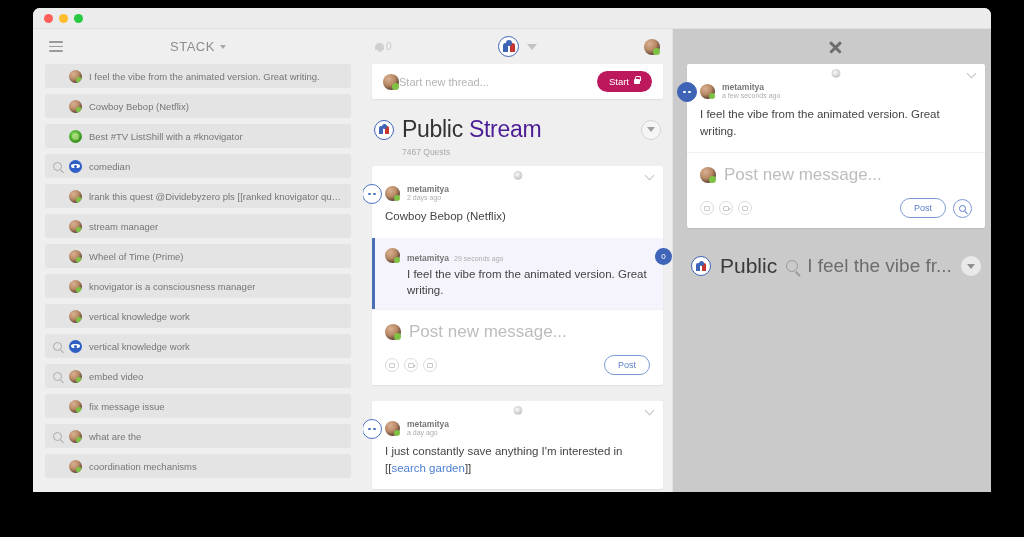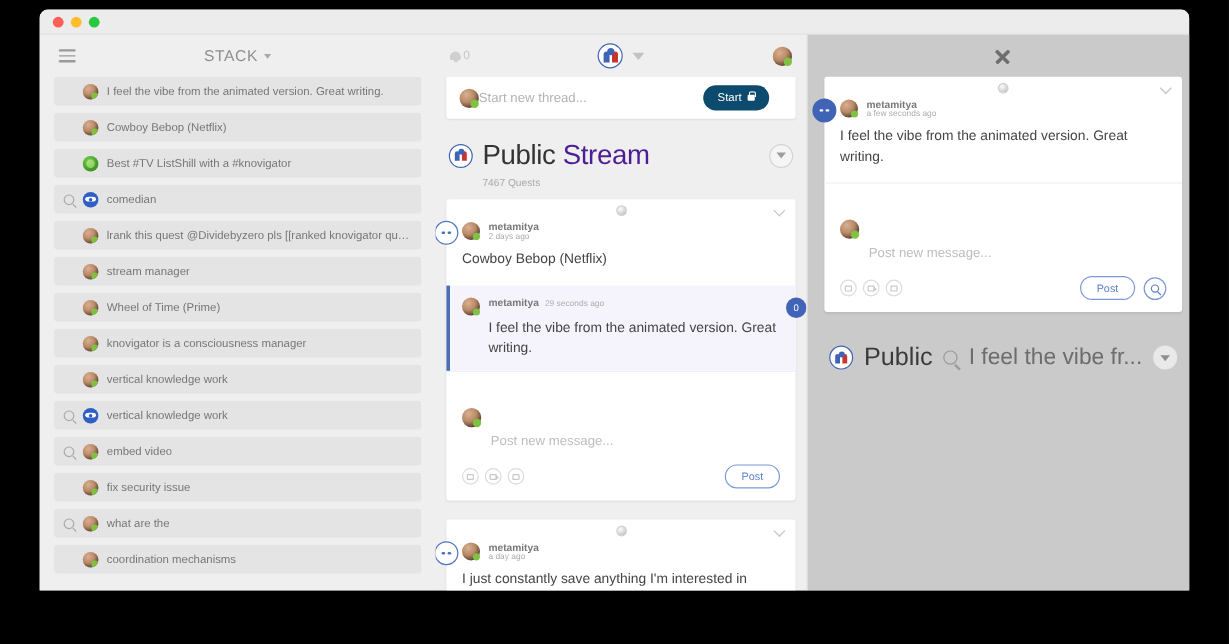--- a/index.html
+++ b/index.html
@@ -215,22 +215,22 @@
     position: relative;
   }
   .composer-av::after {
     content: ''; position: absolute; right: 0; bottom: 0;
     width: 7px; height: 7px; border-radius: 50%; background: #7fc142;
   }
   .composer-input {
     flex: 1; font-size: 11px; color: #b3b3b3; cursor: text;
   }
   #start-btn {
-    position: absolute; right: 22px; bottom: 7px;
-    background: #0c4a6e; color: #fff;
+    position: absolute; right: 11px; bottom: 7px;
+    background: #be185d; color: #fff;
     font-size: 9.5px;
     border-radius: 13px;
     padding: 5px 12px;
     display: flex; align-items: center; gap: 5px;
     cursor: pointer;
   }
   .lock {
     width: 6px; height: 5px; background: #fff;
     border-radius: 1px; position: relative;
   }
@@ -282,21 +282,21 @@
     border: .5px solid #cfcfcf;
   }
   .chev-down {
     position: absolute; right: 10px; top: 6px;
     width: 7px; height: 7px;
     border-right: 1.2px solid #c4c4c4;
     border-bottom: 1.2px solid #c4c4c4;
     transform: rotate(45deg);
     cursor: pointer;
   }
-  .msg-head { display: flex; gap: 7px; padding: 0 13px; align-items: flex-start; }
+  .msg-head { display: flex; gap: 7px; padding: 0 13px; align-items: flex-end; }
   .msg-av {
     width: 15px; height: 15px; flex: 0 0 15px; border-radius: 50%;
     margin-top: 1px;
     background: radial-gradient(circle at 35% 30%, #d8b092 0%, #b98a66 42%, #5b4233 75%, #3c2f26 100%);
     position: relative;
   }
   .msg-av::after {
     content: ''; position: absolute; right: 0; bottom: 0;
     width: 6px; height: 6px; border-radius: 50%; background: #7fc142;
   }
@@ -320,21 +320,21 @@
     width: 17px; height: 17px; border-radius: 50%;
     background: #4065b8; color: #fff;
     font-size: 8px;
     display: flex; align-items: center; justify-content: center;
     z-index: 3;
   }
 
   
   .post-composer { padding: 12px 13px 10px; border-top: 1px solid #f0f0f0; }
   .post-row { display: flex; align-items: center; gap: 8px; }
-  .post-placeholder { font-size: 11px; color: #bdbdbd; cursor: text; margin-top: 40px; }
+  .post-placeholder { font-size: 17px; color: #bdbdbd; cursor: text; }
   .post-actions { display: flex; align-items: center; margin-top: 13px; }
   .icon-btn {
     width: 14px; height: 14px; border-radius: 50%;
     border: 1px solid #dcdcdc;
     display: flex; align-items: center; justify-content: center;
     margin-right: 5px; cursor: pointer;
   }
   .icon-btn .glyph { width: 6px; height: 5px; border: 1px solid #c9c9c9; border-radius: 1px; }
   .icon-btn.video .glyph { border-radius: 1px; position: relative; }
   .icon-btn.video .glyph::after {
@@ -501,21 +501,21 @@
             <span class="stack-label">vertical knowledge work</span>
           </div>
           <div class="stack-row">
             <span class="row-search-icon"></span>
             <span class="av photo"></span>
             <span class="stack-label">embed video</span>
           </div>
           <div class="stack-row">
             <span class="row-search-spacer"></span>
             <span class="av photo"></span>
-            <span class="stack-label">fix security issue</span>
+            <span class="stack-label">fix message issue</span>
           </div>
           <div class="stack-row">
             <span class="row-search-icon"></span>
             <span class="av photo"></span>
             <span class="stack-label">what are the</span>
           </div>
           <div class="stack-row">
             <span class="row-search-spacer"></span>
             <span class="av photo"></span>
             <span class="stack-label">coordination mechanisms</span>

